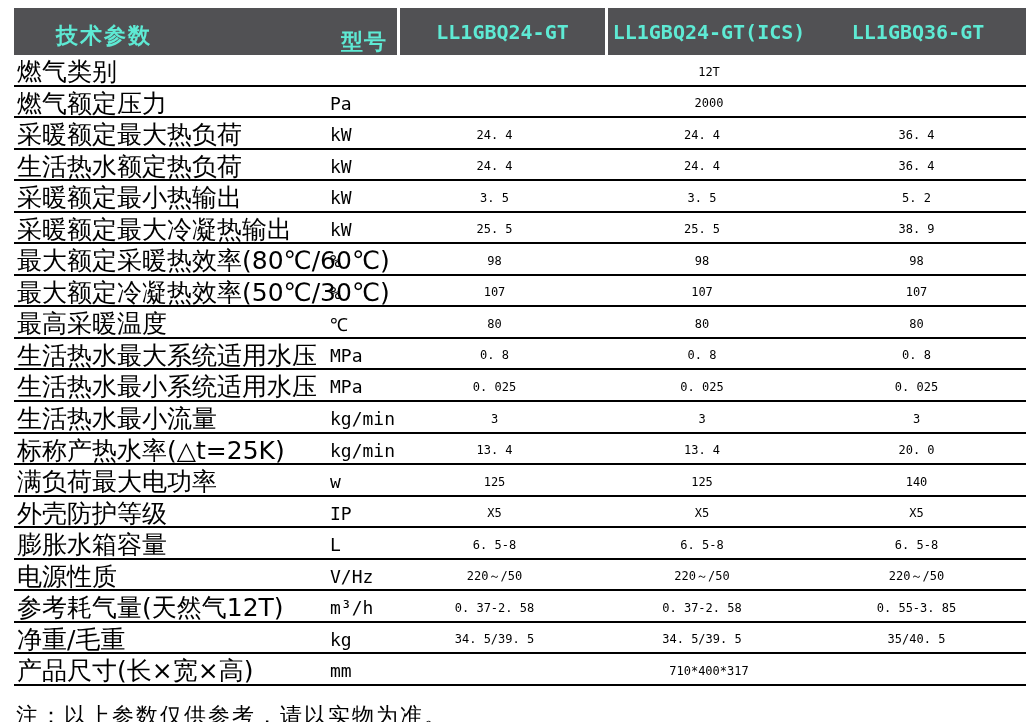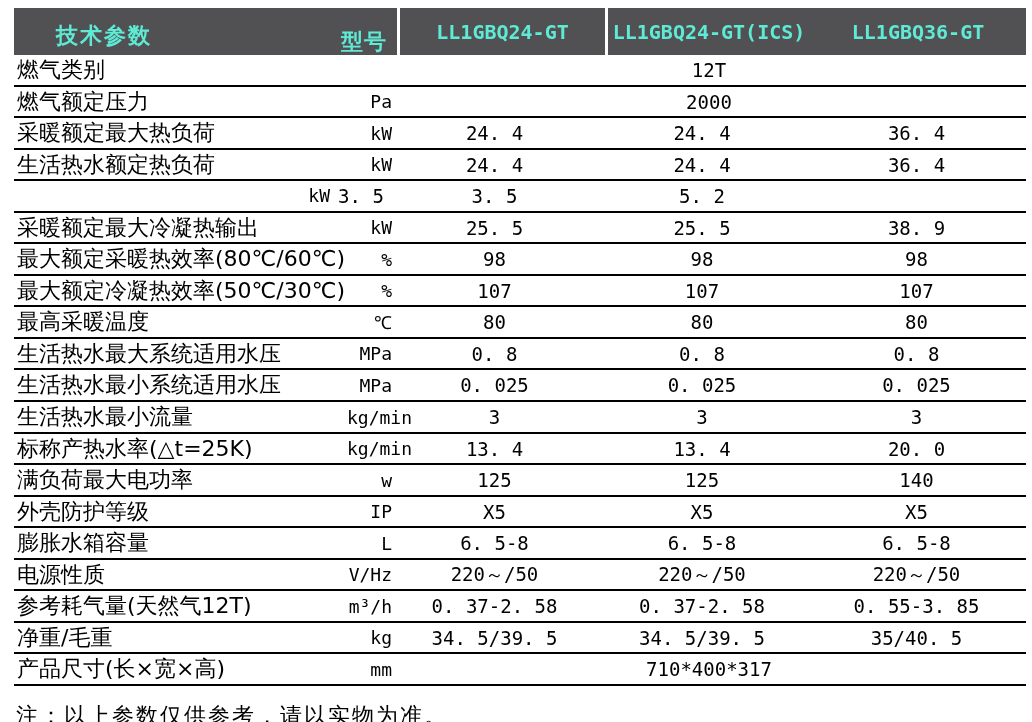--- a/index.html
+++ b/index.html
@@ -18,25 +18,25 @@
   .th-col{display:flex;align-items:center;justify-content:center;
           font-family:"DejaVu Sans Mono",monospace;font-size:20px;
           font-weight:bold;}
   .th-col.divided{border-left:3px solid #ffffff;}
 
   
   .row{display:grid;grid-template-columns:316px 62px 205px 210px 219px;
        height:31.55px;box-sizing:border-box;border-bottom:2.5px solid #000;
        align-items:center;}
   .cell{white-space:nowrap;overflow:visible;}
-  .cell.label{font-size:22px;padding-left:3px;}
-  .cell.unit{text-align:right;font-family:"DejaVu Sans Mono",monospace;
-             font-size:18px;margin-left:17px;}
+  .cell.label{font-size:25px;padding-left:3px;}
+  .cell.unit{text-align:left;font-family:"DejaVu Sans Mono",monospace;
+             font-size:18px;}
   .cell.val{text-align:center;font-family:"DejaVu Sans Mono",monospace;
-            font-size:19px;}
+            font-size:12px;}
   .cell.val.span{grid-column:3 / 6;}
 
   
   .footnote{margin-top:15px;font-size:22px;letter-spacing:2px;padding-left:2px;}
 </style>
 </head>
 <body>
 
 <div class="sheet">
 
@@ -69,20 +69,21 @@
         <div class="cell val">36. 4</div>
       </div>
       <div class="row">
         <div class="cell label">生活热水额定热负荷</div>
         <div class="cell unit">kW</div>
         <div class="cell val">24. 4</div>
         <div class="cell val">24. 4</div>
         <div class="cell val">36. 4</div>
       </div>
       <div class="row">
+        <div class="cell label">采暖额定最小热输出</div>
         <div class="cell unit">kW</div>
         <div class="cell val">3. 5</div>
         <div class="cell val">3. 5</div>
         <div class="cell val">5. 2</div>
       </div>
       <div class="row">
         <div class="cell label">采暖额定最大冷凝热输出</div>
         <div class="cell unit">kW</div>
         <div class="cell val">25. 5</div>
         <div class="cell val">25. 5</div>

